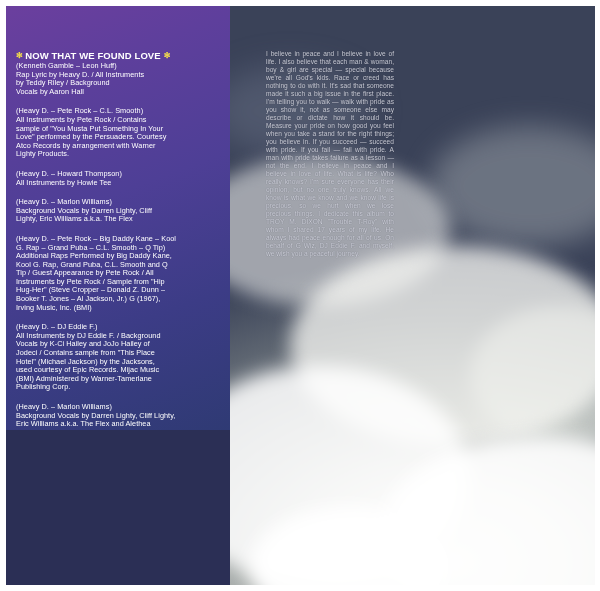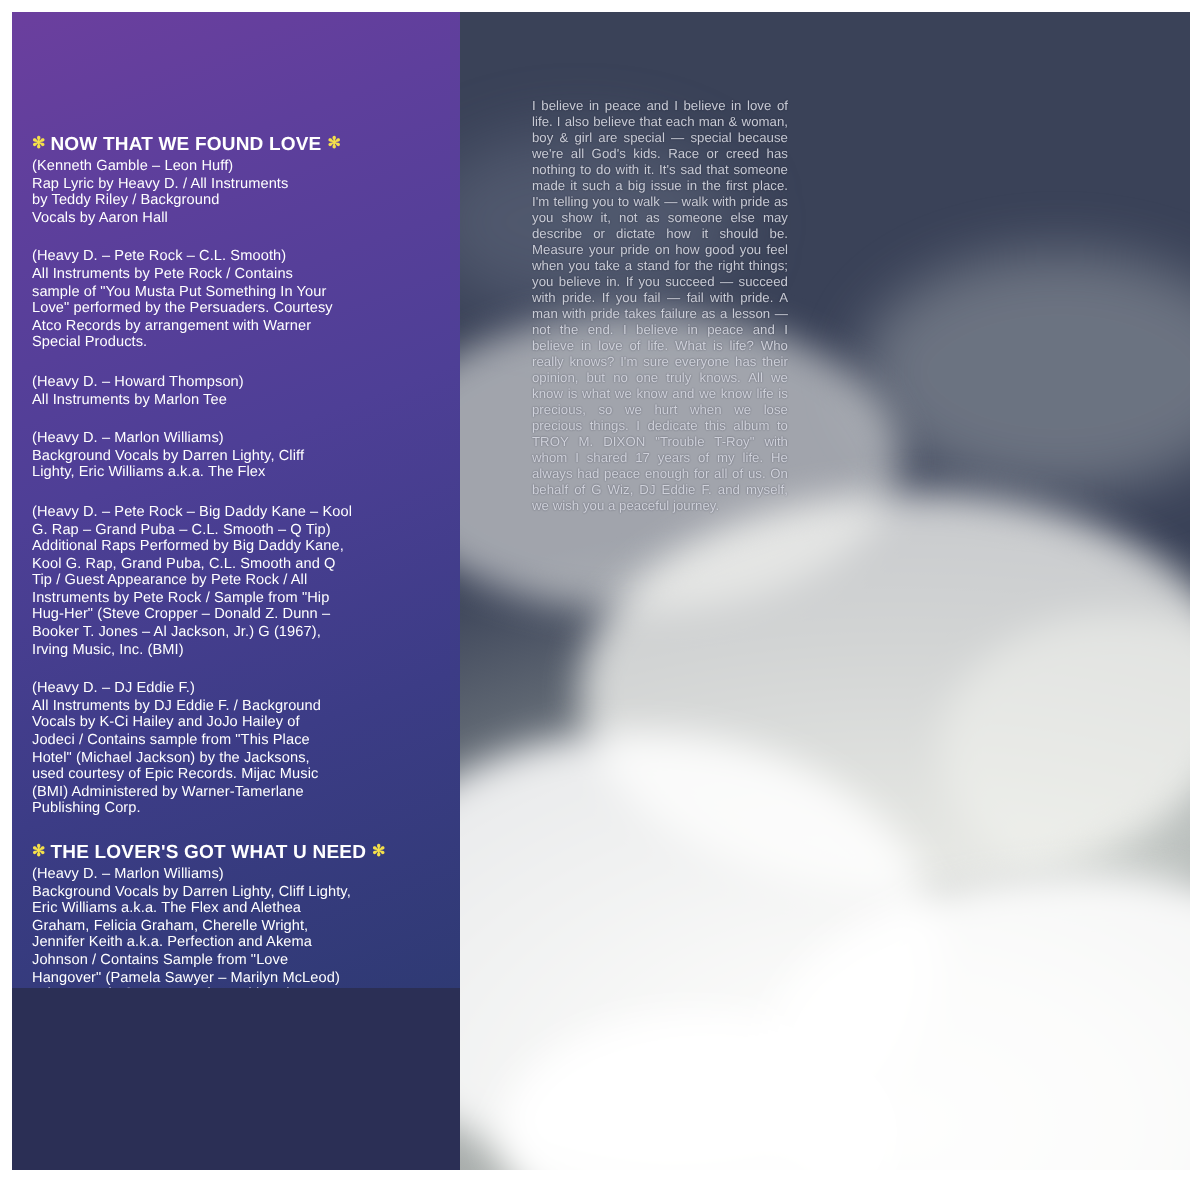--- a/index.html
+++ b/index.html
@@ -19,24 +19,24 @@
   .inner{
     position:relative;
     width:589px;height:579px;
     overflow:hidden;
     background:#2b2f55;
   }
   
   .left-panel{
     position:absolute;
     left:0;top:0;
-    width:224px;height:488px;
+    width:224px;height:424px;
     background:linear-gradient(160deg,#6b3f9e 0%,#5e3f9c 18%,#4e3f96 45%,#3c3c86 72%,#2f3a74 100%);
     box-sizing:border-box;
-    padding:60px 10px 10px 10px;
+    padding:44px 10px 10px 10px;
     overflow:hidden;
   }
   .trk{margin-bottom:11px;}
   .trk-title{
     color:#ffffff;
     font-size:9.5px;
     font-weight:bold;
     line-height:11px;
     letter-spacing:.1px;
     margin:0 0 1px 0;
@@ -111,26 +111,26 @@
 by Teddy Riley / Background
 Vocals by Aaron Hall</div>
       </div>
 
       <div class="trk">
         <div class="trk-body" style="white-space:pre-line">(Heavy D. – Pete Rock –  C.L. Smooth)
 All Instruments by Pete Rock / Contains
 sample of "You Musta Put Something In Your
 Love" performed by the Persuaders. Courtesy
 Atco Records by arrangement with Warner
-Special Products.</div>
+Lighty Products.</div>
       </div>
 
       <div class="trk">
         <div class="trk-body" style="white-space:pre-line">(Heavy D. – Howard Thompson)
-All Instruments by Marlon Tee</div>
+All Instruments by Howie Tee</div>
       </div>
 
       <div class="trk">
         <div class="trk-body" style="white-space:pre-line">(Heavy D. – Marlon Williams)
 Background Vocals by Darren Lighty, Cliff
 Lighty, Eric Williams a.k.a. The Flex</div>
       </div>
 
       <div class="trk">
         <div class="trk-body" style="white-space:pre-line">(Heavy D. – Pete Rock – Big Daddy Kane – Kool
@@ -149,21 +149,20 @@
 All Instruments by DJ Eddie F. / Background
 Vocals by K-Ci Hailey and JoJo Hailey of
 Jodeci / Contains sample from "This Place
 Hotel" (Michael Jackson) by the Jacksons,
 used courtesy of Epic Records. Mijac Music
 (BMI) Administered by Warner-Tamerlane
 Publishing Corp.</div>
       </div>
 
       <div class="trk">
-        <div class="trk-title"><span class="star l">✻</span><span>THE LOVER'S GOT WHAT U NEED</span><span class="star r">✻</span></div>
         <div class="trk-body" style="white-space:pre-line">(Heavy D. – Marlon Williams)
 Background Vocals by Darren Lighty, Cliff Lighty,
 Eric Williams a.k.a. The Flex and Alethea
 Graham, Felicia Graham, Cherelle Wright,
 Jennifer Keith a.k.a. Perfection and Akema
 Johnson / Contains Sample from "Love
 Hangover" (Pamela Sawyer – Marilyn McLeod)
 Jobete Music Co., Inc. Performed by Diana Ross;
 Courtesy of Motown Record Company, L.P.</div>
       </div>

